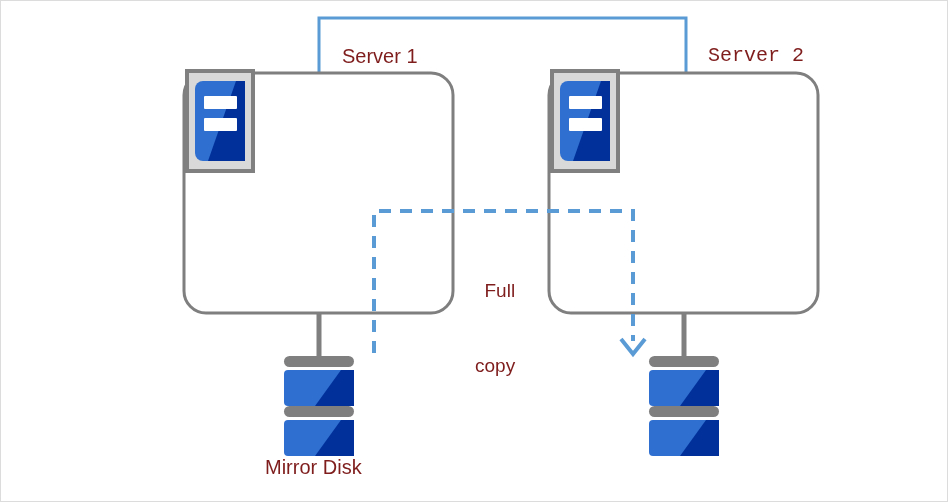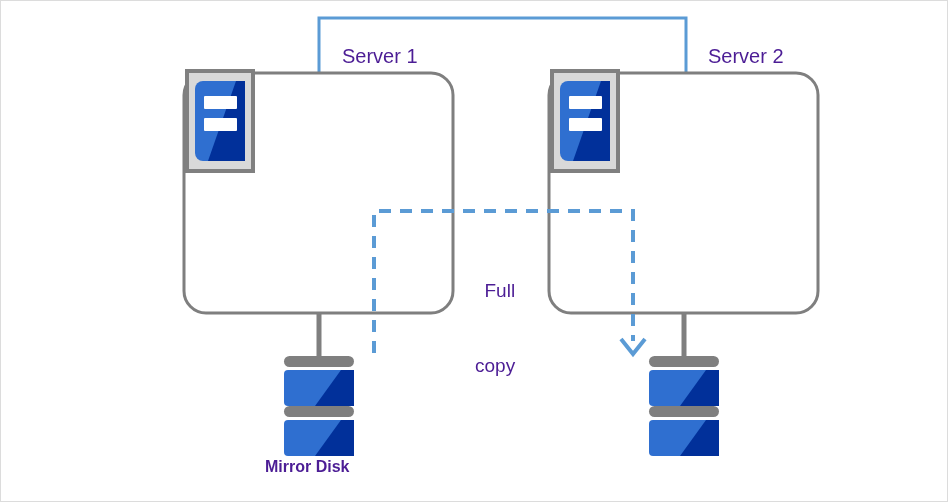--- a/index.html
+++ b/index.html
@@ -17,32 +17,31 @@
     overflow: hidden;
     font-family: "Liberation Sans", sans-serif;
   }
   #canvas svg {
     position: absolute;
     left: 0;
     top: 0;
   }
   .lbl {
     position: absolute;
-    color: #4c1d95;
+    color: #7f1d1d;
     font-family: "Liberation Sans", sans-serif;
     white-space: pre;
   }
   .lbl-server {
     font-size: 20px;
     line-height: 22px;
   }
   .lbl-disk {
-    font-size: 16px;
+    font-size: 20px;
     line-height: 22px;
-    font-weight: bold;
   }
   .lbl-copy {
     font-size: 19px;
     line-height: 25px;
     text-align: right;
   }
 </style>
 </head>
 <body>
 
@@ -114,21 +113,21 @@
 
     <g>
       <path d="M 373 352 L 373 210 L 632 210 L 632 340" fill="none" stroke="#5b9bd5" stroke-width="4" stroke-dasharray="12 9" stroke-linecap="butt"></path>
       <path d="M 620 338 L 632 353 L 644 338" fill="none" stroke="#5b9bd5" stroke-width="4" stroke-linecap="butt" stroke-linejoin="miter"></path>
     </g>
 
   </svg>
 
   <div class="lbl lbl-server" style="left:341px; top:44px;">Server 1</div>
 
-  <div class="lbl lbl-server" style="left:707px; top:44px;">Server 2</div>
+  <div class="lbl lbl-server" style="left:707px; top:44px;font-family:Liberation Mono, monospace;">Server 2</div>
 
   <div class="lbl lbl-disk" style="left:264px; top:455px;">Mirror Disk</div>
 
   <div class="lbl lbl-copy" style="left:474px; top:227px;">
     <div>Full</div>
     <div>copy</div>
   </div>
 
 </div>
 

